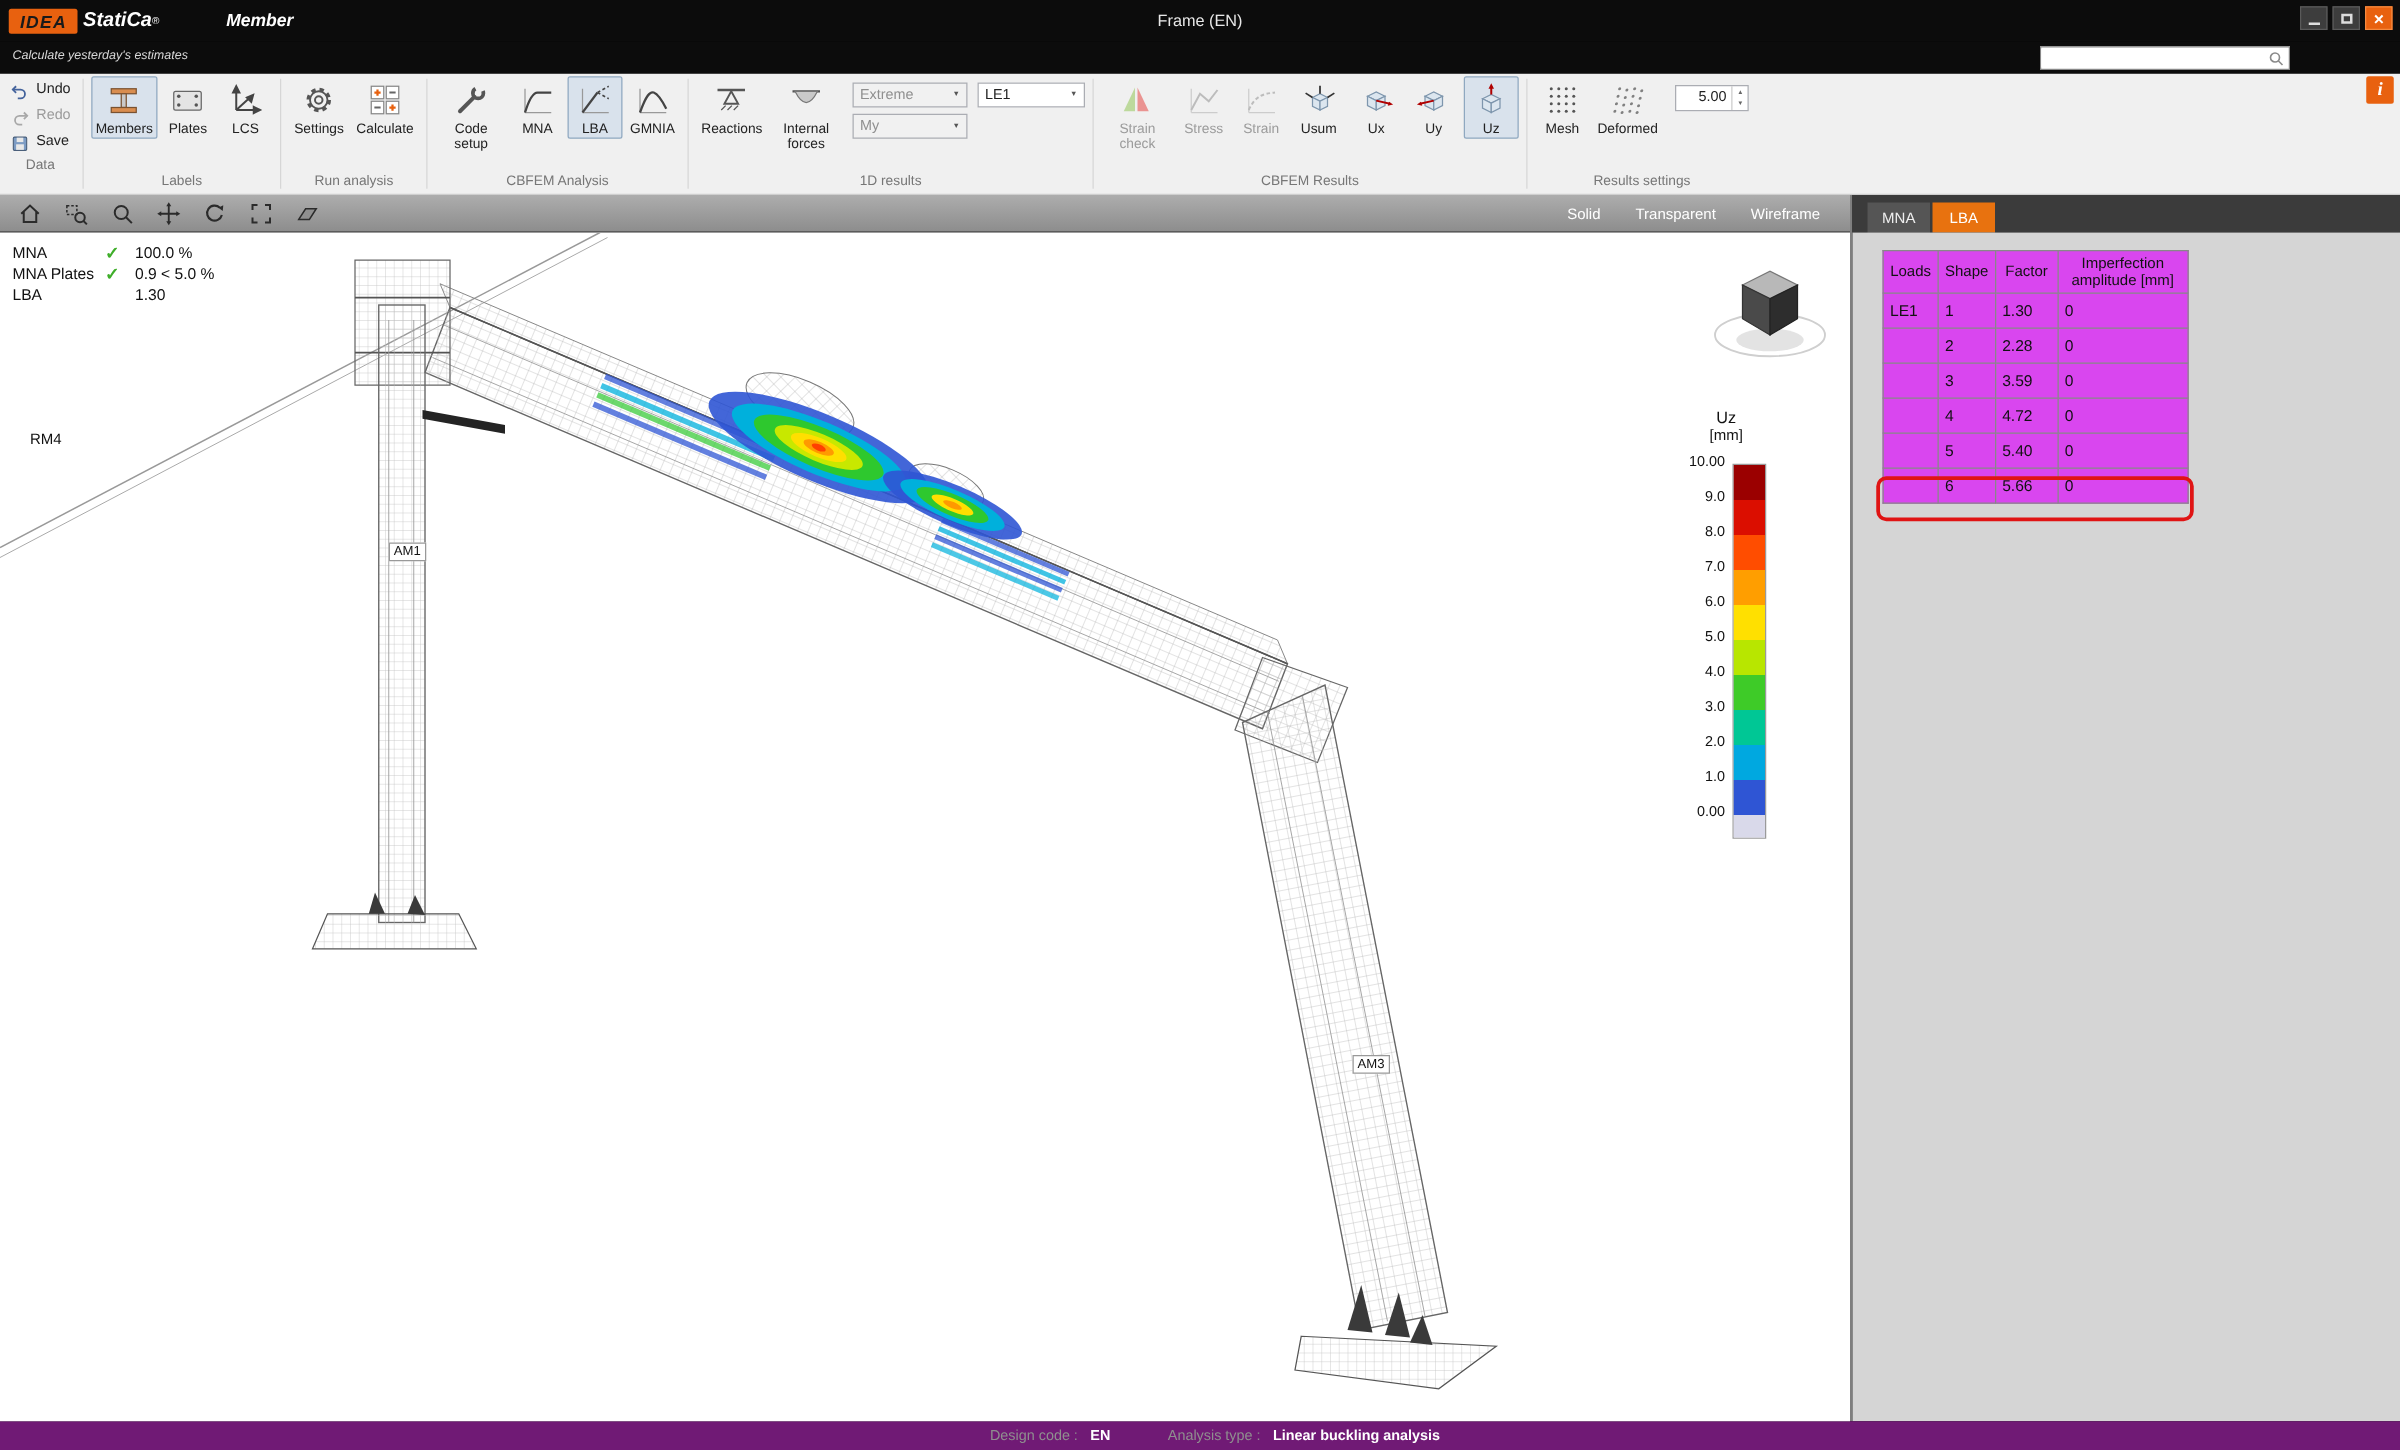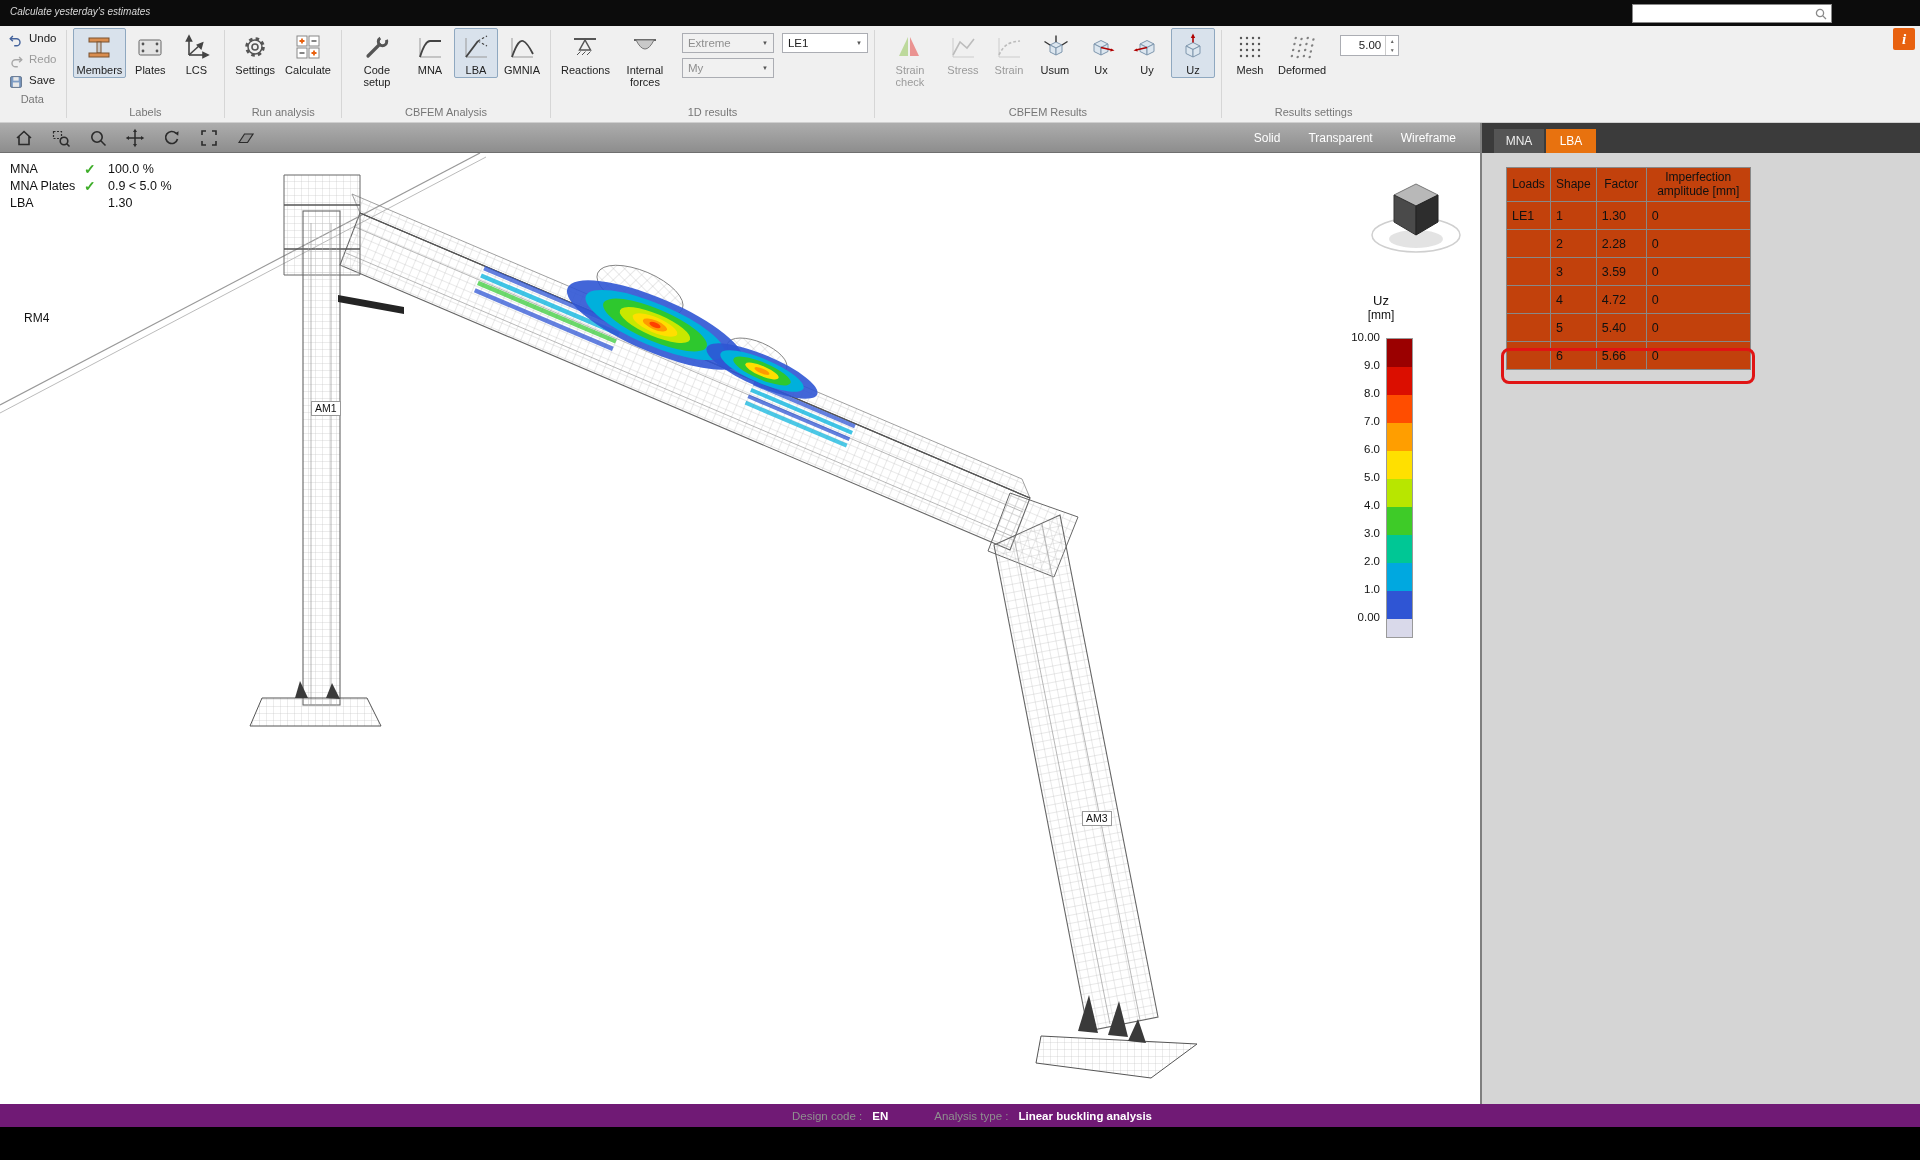--- a/index.html
+++ b/index.html
@@ -96,39 +96,57 @@
   .seg { width:100%; }
 
   
   .rpanel { width:440px; display:flex; flex-direction:column; border-left:2px solid #7f7f7f; }
   .rtabs { height:30px; background:#3b3b3b; display:flex; align-items:flex-end; padding-left:12px; gap:2px; }
   .rtab { height:24px; min-width:50px; padding:0 10px; display:flex; align-items:center; justify-content:center;
           background:#555; color:#eee; font-size:12px; cursor:default; }
   .rtab.active { background:#e8720f; color:#fff; }
   .rbody { flex:1; background:#d5d5d5; padding:14px 0 0 24px; }
   .tablewrap { position:relative; width:246px; }
-  table { border-collapse:collapse; background:#c2410c; table-layout:fixed; }
+  table { border-collapse:collapse; background:#d946ef; table-layout:fixed; }
   th, td { border:1px solid #888; font-weight:normal; font-size:12px; color:#111; padding:2px 5px; }
   th { text-align:center; height:34px; line-height:1.15; }
   td { height:28px; text-align:left; font-size:12.5px; }
   .cw1{width:44px}.cw2{width:44px}.cw3{width:50px}.cw4{width:104px}
   .rowhl { position:absolute; left:-5px; top:181px; width:254px; height:36px;
            border:3px solid #e01414; border-radius:8px; pointer-events:none; }
 
   
   .statusbar { height:23px; background:#701a75; display:flex; align-items:center; font-size:11.5px; padding-left:24px;justify-content:center; }
   .sl { color:#8f8f8f; }
   .sv { color:#fff; font-weight:bold; margin-left:10px; }
   .gap { margin-left:46px; }
 </style>
 </head>
 <body>
 
 <div class="app">
 
+  <div class="titlebar">
+    <div class="logo">
+      <span class="logo-box">IDEA</span>
+      <span class="logo-statica">StatiCa</span>
+      <span class="logo-reg">®</span>
+    </div>
+    <span class="app-name">Member</span>
+    <div class="win-title">Frame (EN)</div>
+    <div class="win-btns">
+      <div class="wbtn">
+          <div class="minbar"></div>
+        </div>
+      <div class="wbtn">
+          <div class="maxbox"></div>
+        </div>
+      <div class="wbtn close">×</div>
+    </div>
+  </div>
 
   <div class="tabbar">
     <span class="tagline">Calculate yesterday's estimates</span>
     <div class="search">
       <input style="">
       <svg width="14" height="14" viewBox="0 0 14 14">
           <circle cx="6" cy="6" r="3.6" fill="none" stroke="#8a8a8a" stroke-width="1.3"></circle>
           <line x1="8.6" y1="8.6" x2="12" y2="12" stroke="#8a8a8a" stroke-width="1.3"></line>
         </svg>
     </div>

